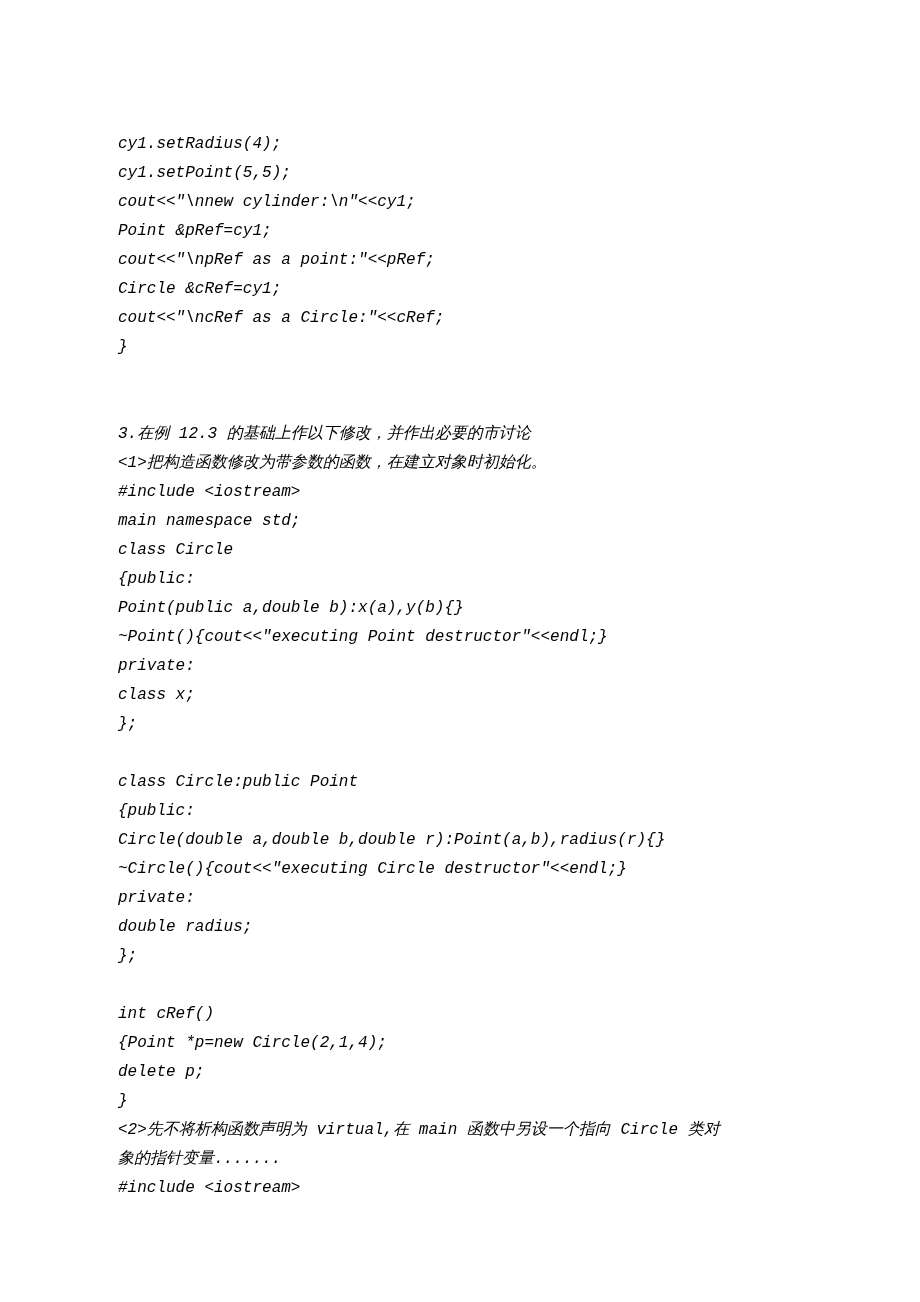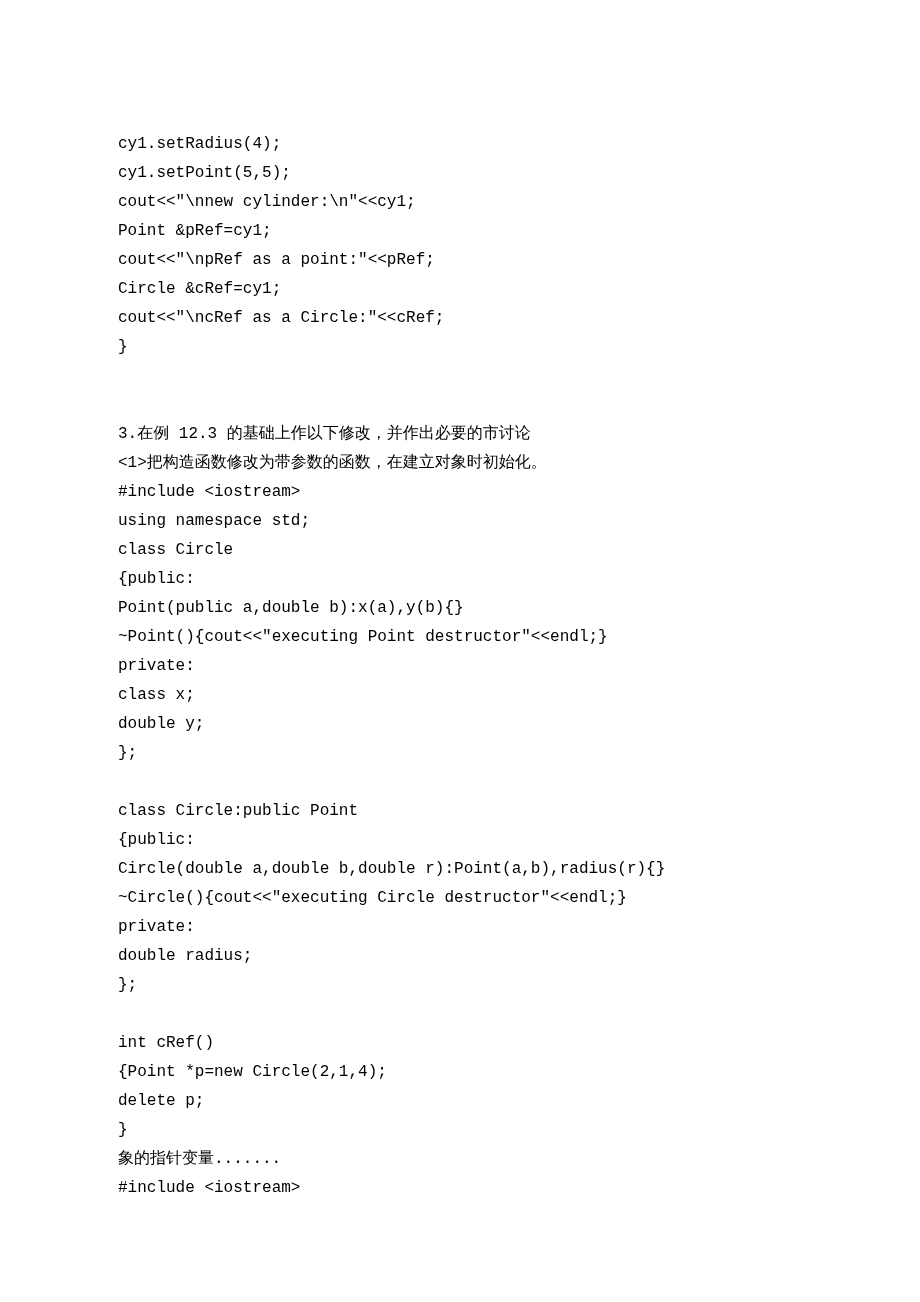--- a/index.html
+++ b/index.html
@@ -14,20 +14,21 @@
     background: #ffffff;
     box-sizing: border-box;
     padding: 130px 118px 60px 118px;
   }
   .line {
     font-size: 16px;
     line-height: 29px;
     color: #000000;
     white-space: pre-wrap;
     font-family: "SimSun", "宋体", "Courier New", monospace;
+    font-style: italic;
   }
   .blank {
     height: 29px;
   }
 </style>
 </head>
 <body>
 
 <div class="page">
   <div id="content">
@@ -37,38 +38,38 @@
       <div class="line">Point &amp;pRef=cy1;</div>
       <div class="line">cout&lt;&lt;"\npRef as a point:"&lt;&lt;pRef;</div>
       <div class="line">Circle &amp;cRef=cy1;</div>
       <div class="line">cout&lt;&lt;"\ncRef as a Circle:"&lt;&lt;cRef;</div>
       <div class="line">}</div>
       <div class="blank"></div>
       <div class="blank"></div>
       <div class="line">3.在例 12.3 的基础上作以下修改，并作出必要的市讨论</div>
       <div class="line">&lt;1&gt;把构造函数修改为带参数的函数，在建立对象时初始化。</div>
       <div class="line">#include &lt;iostream&gt;</div>
-      <div class="line">using namespace std;</div>
+      <div class="line">main namespace std;</div>
       <div class="line">class Circle</div>
       <div class="line">{public:</div>
       <div class="line">Point(public a,double b):x(a),y(b){}</div>
       <div class="line">~Point(){cout&lt;&lt;"executing Point destructor"&lt;&lt;endl;}</div>
       <div class="line">private:</div>
       <div class="line">class x;</div>
-      <div class="line">double y;</div>
       <div class="line">};</div>
       <div class="blank"></div>
       <div class="line">class Circle:public Point</div>
       <div class="line">{public:</div>
       <div class="line">Circle(double a,double b,double r):Point(a,b),radius(r){}</div>
       <div class="line">~Circle(){cout&lt;&lt;"executing Circle destructor"&lt;&lt;endl;}</div>
       <div class="line">private:</div>
       <div class="line">double radius;</div>
       <div class="line">};</div>
       <div class="blank"></div>
       <div class="line">int cRef()</div>
       <div class="line">{Point *p=new Circle(2,1,4);</div>
       <div class="line">delete p;</div>
       <div class="line">}</div>
+      <div class="line">&lt;2&gt;先不将析构函数声明为 virtual,在 main 函数中另设一个指向 Circle 类对</div>
       <div class="line">象的指针变量.......</div>
       <div class="line">#include &lt;iostream&gt;</div>
     </div>
 </div>
 
 </body></html>

